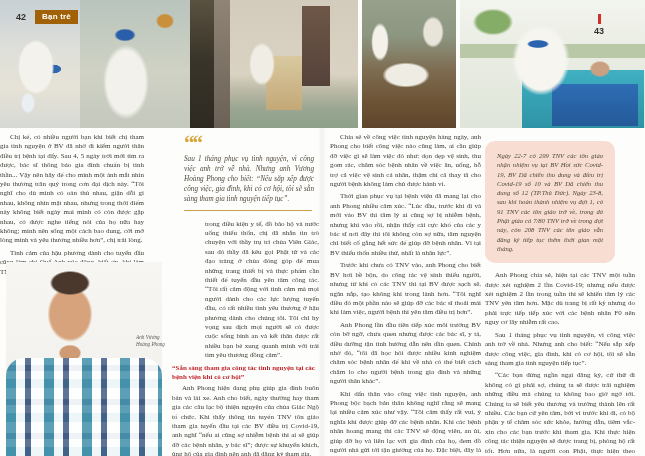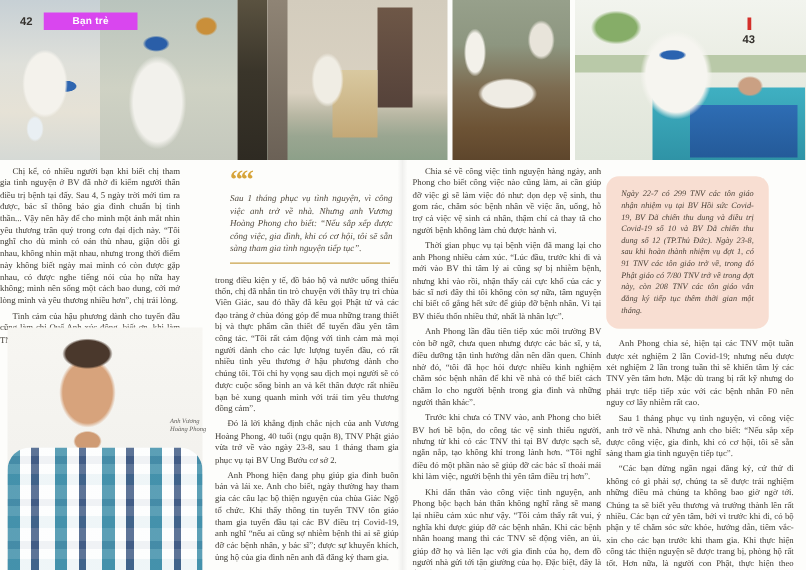--- a/index.html
+++ b/index.html
@@ -57,40 +57,40 @@
       linear-gradient(180deg,#b9c9a8,#b9c9a8),
       linear-gradient(180deg,#f2f4ee 0%,#e9ece2 45%,#dfe5da 100%);
     background-size:54px 36px,32px 12px,78px 96px,28px 22px,86px 42px,122px 58px,185px 14px,100% 100%;
     background-position:6px 4px,62px 38px,42px 12px,126px 58px,92px 84px,62px 70px,0 44px,0 0;}
   
   .folio{position:absolute;display:flex;align-items:center;gap:2px;
     font-family:"Liberation Sans","DejaVu Sans",sans-serif;font-weight:bold;font-size:9px;color:#33302c;}
   #folio-left{left:16px;top:12px;}
   #folio-right{left:594px;top:14px;flex-direction:column;}
   .folio-bar{width:3px;height:10px;background:#d32f2a;}
-  #section-badge{position:absolute;left:35px;top:10px;background:#d946ef;color:#fff;
+  #section-badge{position:absolute;left:35px;top:10px;background:#a16207;color:#fff;
     font-family:"Liberation Sans","DejaVu Sans",sans-serif;font-weight:bold;font-size:8px;
-    padding:2px 23px 3px;letter-spacing:.2px;}
+    padding:2px 7px 3px;letter-spacing:.2px;}
   
   #page-fold{position:absolute;left:318px;top:128px;width:8px;height:328px;
     background:linear-gradient(90deg,rgba(0,0,0,0) 0%,rgba(0,0,0,.05) 50%,rgba(0,0,0,0) 100%);}
   
   .col{position:absolute;top:133px;}
   .col p{margin:0 0 3px;font-size:7px;line-height:9.4px;text-align:justify;}
   .ind{text-indent:10px;}
   #col1{left:0;width:144px;}
   #col2{left:172px;width:147px;}
   #col3{left:330px;width:151px;}
   #col4{left:485px;width:150px;top:141px;}
   
   #quote-block{margin:2px 0 0 12px;width:130px;}
   #quote-icon{font-size:21px;line-height:16px;color:#d7a43a;font-weight:bold;letter-spacing:-2px;display:block;height:18px;}
   #quote-text{font-style:italic;font-size:7.2px;line-height:9.9px;color:#50483c;text-align:justify;margin:2px 0 0;}
   #quote-rule{border:none;border-top:1px solid #c9a24b;margin:5px 0 0;width:128px;}
-  #col2 .after-quote{margin-top:9px;}
+  #col2 .after-quote{margin-top:9px;margin-left:33px;}
   .red-heading{color:#c0272d;font-weight:bold;font-size:7.4px;line-height:9.5px;text-align:left !important;text-indent:0;margin:3px 0 2px !important;}
   
   #infobox{box-sizing:border-box;width:130px;background:#f8ded2;border-radius:10px;
     padding:10px 12px;margin:0 0 8px;}
   #infobox p{font-style:italic;font-size:6.6px;line-height:9.3px;color:#4c443a;margin:0;}
   
   #portrait{position:absolute;left:6px;top:262px;width:156px;height:194px;
     background-image:
       radial-gradient(closest-side,#4a382c 62%,rgba(74,56,44,0) 72%),
       radial-gradient(closest-side,#d7a37c 68%,rgba(215,163,124,0) 78%),
@@ -144,29 +144,29 @@
     <span>Hoàng Phong</span>
   </div>
 
   <div class="col" id="col2">
     <div id="quote-block">
       <span id="quote-icon">““</span>
       <p id="quote-text">Sau 1 tháng phục vụ tình nguyện, vì công việc anh trở về nhà. Nhưng anh Vương Hoàng Phong cho biết: “Nếu sắp xếp được công việc, gia đình, khi có cơ hội, tôi sẽ sẵn sàng tham gia tình nguyện tiếp tục”.</p>
       <hr id="quote-rule">
     </div>
     <p class="after-quote">trong điều kiện y tế, đồ bảo hộ và nước uống thiếu thốn, chị đã nhắn tin trò chuyện với thầy trụ trì chùa Viên Giác, sau đó thầy đã kêu gọi Phật tử và các đạo tràng ở chùa đóng góp để mua những trang thiết bị và thực phẩm cần thiết để tuyến đầu yên tâm công tác. “Tôi rất cảm động với tình cảm mà mọi người dành cho các lực lượng tuyến đầu, có rất nhiều tình yêu thương ở hậu phương dành cho chúng tôi. Tôi chỉ hy vọng sau dịch mọi người sẽ có được cuộc sống bình an và kết thân được rất nhiều bạn bè xung quanh mình với trái tim yêu thương đồng cảm”.</p>
-    <p class="ind">Đó là lời khẳng định chắc nịch của anh Vương Hoàng Phong, 40 tuổi (ngụ quận 8), TNV Phật giáo vừa trở về vào ngày 23-8, sau 1 tháng tham gia phục vụ tại BV Ung Bướu cơ sở 2.</p>
+    <p class="red-heading">“Sẵn sàng tham gia công tác tình nguyện tại các bệnh viện khi có cơ hội”</p>
     <p class="ind">Anh Phong hiện đang phụ giúp gia đình buôn bán và lái xe. Anh cho biết, ngày thường hay tham gia các câu lạc bộ thiện nguyện của chùa Giác Ngộ tổ chức. Khi thấy thông tin tuyển TNV tôn giáo tham gia tuyến đầu tại các BV điều trị Covid-19, anh nghĩ “nếu ai cũng sợ nhiễm bệnh thì ai sẽ giúp đỡ các bệnh nhân, y bác sĩ”; được sự khuyến khích, ủng hộ của gia đình nên anh đã đăng ký tham gia.</p>
   </div>
 
   <div class="col" id="col3">
     <p class="ind">Chia sẻ về công việc tình nguyện hàng ngày, anh Phong cho biết công việc nào cũng làm, ai cần giúp đỡ việc gì sẽ làm việc đó như: dọn dẹp vệ sinh, thu gom rác, chăm sóc bệnh nhân về việc ăn, uống, hỗ trợ cả việc vệ sinh cá nhân, thậm chí cả thay tã cho người bệnh không làm chủ được hành vi.</p>
     <p class="ind">Thời gian phục vụ tại bệnh viện đã mang lại cho anh Phong nhiều cảm xúc. “Lúc đầu, trước khi đi và mới vào BV thì tâm lý ai cũng sợ bị nhiễm bệnh, nhưng khi vào rồi, nhận thấy cái cực khổ của các y bác sĩ nơi đây thì tôi không còn sợ nữa, tâm nguyện chỉ biết cố gắng hết sức để giúp đỡ bệnh nhân. Vì tại BV thiếu thốn nhiều thứ, nhất là nhân lực”.</p>
+    <p class="ind">Trước khi chưa có TNV vào, anh Phong cho biết BV hơi bề bộn, do công tác vệ sinh thiếu người, nhưng từ khi có các TNV thì tại BV được sạch sẽ, ngăn nắp, tạo không khí trong lành hơn. “Tôi nghĩ điều đó một phần nào sẽ giúp đỡ các bác sĩ thoải mái khi làm việc, người bệnh thì yên tâm điều trị hơn”.</p>
     <p class="ind">Anh Phong lần đầu tiên tiếp xúc môi trường BV còn bỡ ngỡ, chưa quen nhưng được các bác sĩ, y tá, điều dưỡng tận tình hướng dẫn nên dần quen. Chính nhờ đó, “tôi đã học hỏi được nhiều kinh nghiệm chăm sóc bệnh nhân để khi về nhà có thể biết cách chăm lo cho người bệnh trong gia đình và những người thân khác”.</p>
-    <p class="ind">Trước khi chưa có TNV vào, anh Phong cho biết BV hơi bề bộn, do công tác vệ sinh thiếu người, nhưng từ khi có các TNV thì tại BV được sạch sẽ, ngăn nắp, tạo không khí trong lành hơn. “Tôi nghĩ điều đó một phần nào sẽ giúp đỡ các bác sĩ thoải mái khi làm việc, người bệnh thì yên tâm điều trị hơn”.</p>
     <p class="ind">Khi dấn thân vào công việc tình nguyện, anh Phong bộc bạch bản thân không nghĩ rằng sẽ mang lại nhiều cảm xúc như vậy. “Tôi cảm thấy rất vui, ý nghĩa khi được giúp đỡ các bệnh nhân. Khi các bệnh nhân hoang mang thì các TNV sẽ động viên, an ủi, giúp đỡ họ và liên lạc với gia đình của họ, đem đồ người nhà gửi tới tận giường của họ. Đặc biệt, đây là lần đầu anh được sống môi trường tập thể đông như vậy, sinh hoạt tập thể rất vui, được ăn uống, làm việc cùng nhau, từ đó có thêm nhiều người bạn”.</p>
   </div>
 
   <div class="col" id="col4">
     <div id="infobox">
       <p>Ngày 22-7 có 299 TNV các tôn giáo nhận nhiệm vụ tại BV Hồi sức Covid-19, BV Dã chiến thu dung và điều trị Covid-19 số 10 và BV Dã chiến thu dung số 12 (TP.Thủ Đức). Ngày 23-8, sau khi hoàn thành nhiệm vụ đợt 1, có 91 TNV các tôn giáo trở về, trong đó Phật giáo có 7/80 TNV trở về trong đợt này, còn 208 TNV các tôn giáo vẫn đăng ký tiếp tục thêm thời gian một tháng.</p>
     </div>
     <p class="ind">Anh Phong chia sẻ, hiện tại các TNV một tuần được xét nghiệm 2 lần Covid-19; nhưng nếu được xét nghiệm 2 lần trong tuần thì sẽ khiến tâm lý các TNV yên tâm hơn. Mặc dù trang bị rất kỹ nhưng do phải trực tiếp tiếp xúc với các bệnh nhân F0 nên nguy cơ lây nhiễm rất cao.</p>
     <p class="ind">Sau 1 tháng phục vụ tình nguyện, vì công việc anh trở về nhà. Nhưng anh cho biết: “Nếu sắp xếp được công việc, gia đình, khi có cơ hội, tôi sẽ sẵn sàng tham gia tình nguyện tiếp tục”.</p>
     <p class="ind"><span>“Các bạn đừng ngần ngại đăng ký, cứ thử đi không có gì phải sợ, chúng ta sẽ được trải nghiệm những điều mà chúng ta không bao giờ ngờ tới. Chúng ta sẽ biết yêu thương và trưởng thành lên rất nhiều. Các bạn cứ yên tâm, bởi vì trước khi đi, có bộ phận y tế chăm sóc sức khỏe, hướng dẫn, tiêm vắc-xin cho các bạn trước khi tham gia. Khi thực hiện công tác thiện nguyện sẽ được trang bị, phòng hộ rất tốt. Hơn nữa, là người con Phật, thực hiện theo những lời Ngài dạy thì thế nào chúng ta cũng được chư Phật gia hộ để được an lành cho mình và những người xung quanh mình”, anh Phong chia sẻ.</span></p>

